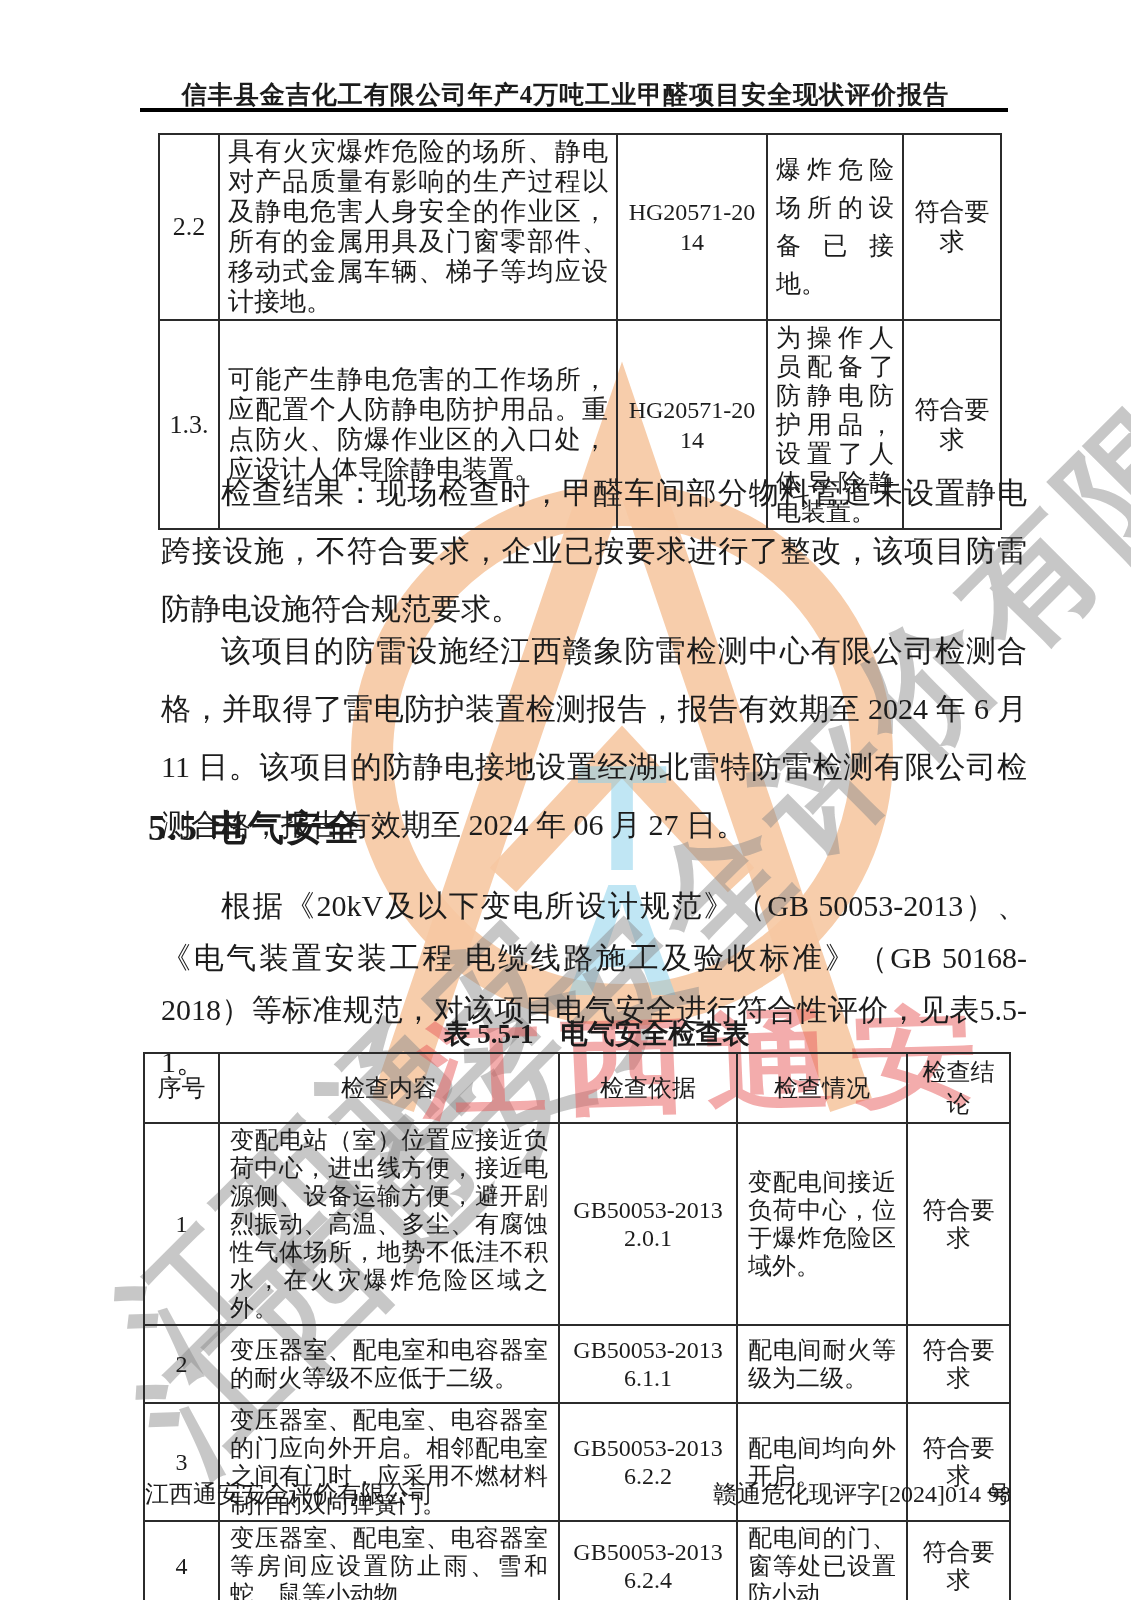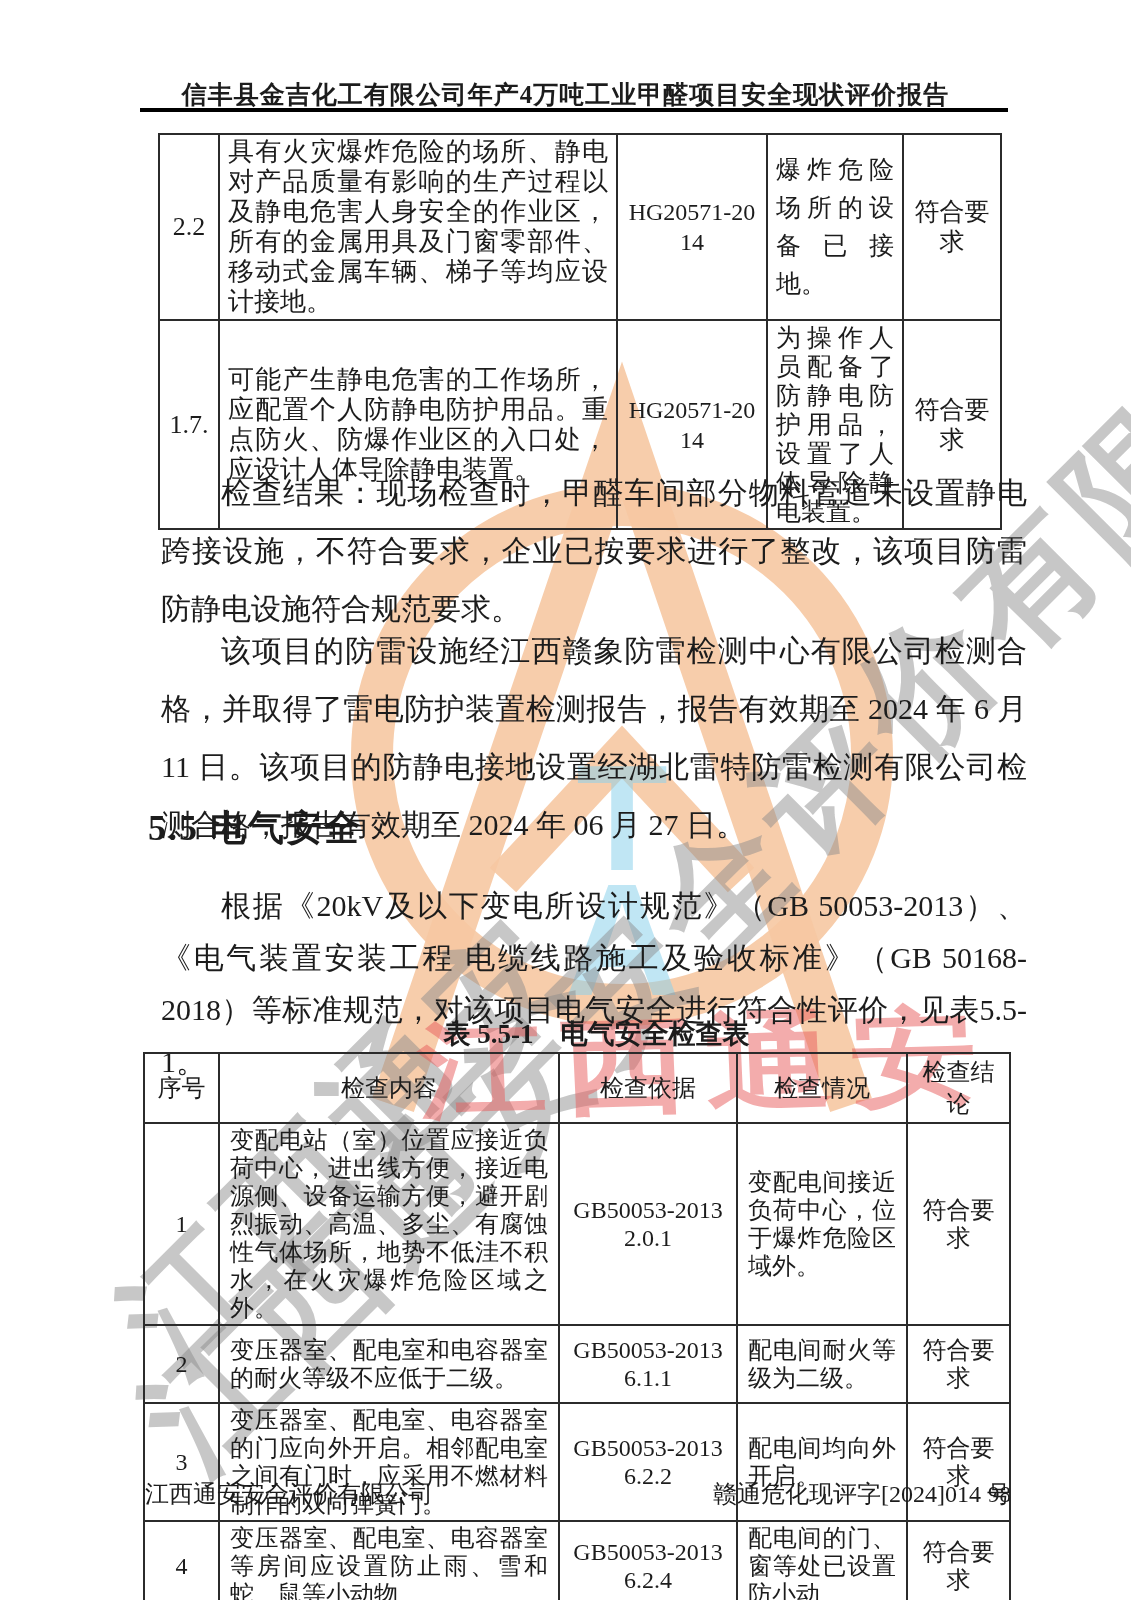--- a/index.html
+++ b/index.html
@@ -121,21 +121,21 @@
       </colgroup>
       <tbody>
           <tr class="r1">
         <td class="c-no">2.2</td>
         <td class="c-content">具有火灾爆炸危险的场所、静电对产品质量有影响的生产过程以及静电危害人身安全的作业区，所有的金属用具及门窗零部件、移动式金属车辆、梯子等均应设计接地。</td>
         <td class="c-basis">HG20571-2014</td>
         <td class="c-sit">爆炸危险场所的设备已接地。</td>
         <td class="c-concl">符合要求</td>
       </tr>
       <tr class="r2">
-        <td class="c-no">1.7.</td>
+        <td class="c-no">1.3.</td>
         <td class="c-content">可能产生静电危害的工作场所，应配置个人防静电防护用品。重点防火、防爆作业区的入口处，应设计人体导除静电装置。</td>
         <td class="c-basis">HG20571-2014</td>
         <td class="c-sit">为操作人员配备了防静电防护用品，设置了人体导除静电装置。</td>
         <td class="c-concl">符合要求</td>
       </tr>
     </tbody>
       </table>
 
     <p class="par par-p1">检查结果：现场检查时，甲醛车间部分物料管道未设置静电跨接设施，不符合要求，企业已按要求进行了整改，该项目防雷防静电设施符合规范要求。</p>
     <p class="par par-p2">该项目的防雷设施经江西赣象防雷检测中心有限公司检测合格，并取得了雷电防护装置检测报告，报告有效期至 2024 年 6 月 11 日。该项目的防静电接地设置经湖北雷特防雷检测有限公司检测合格，报告有效期至 2024 年 06 月 27 日。</p>

